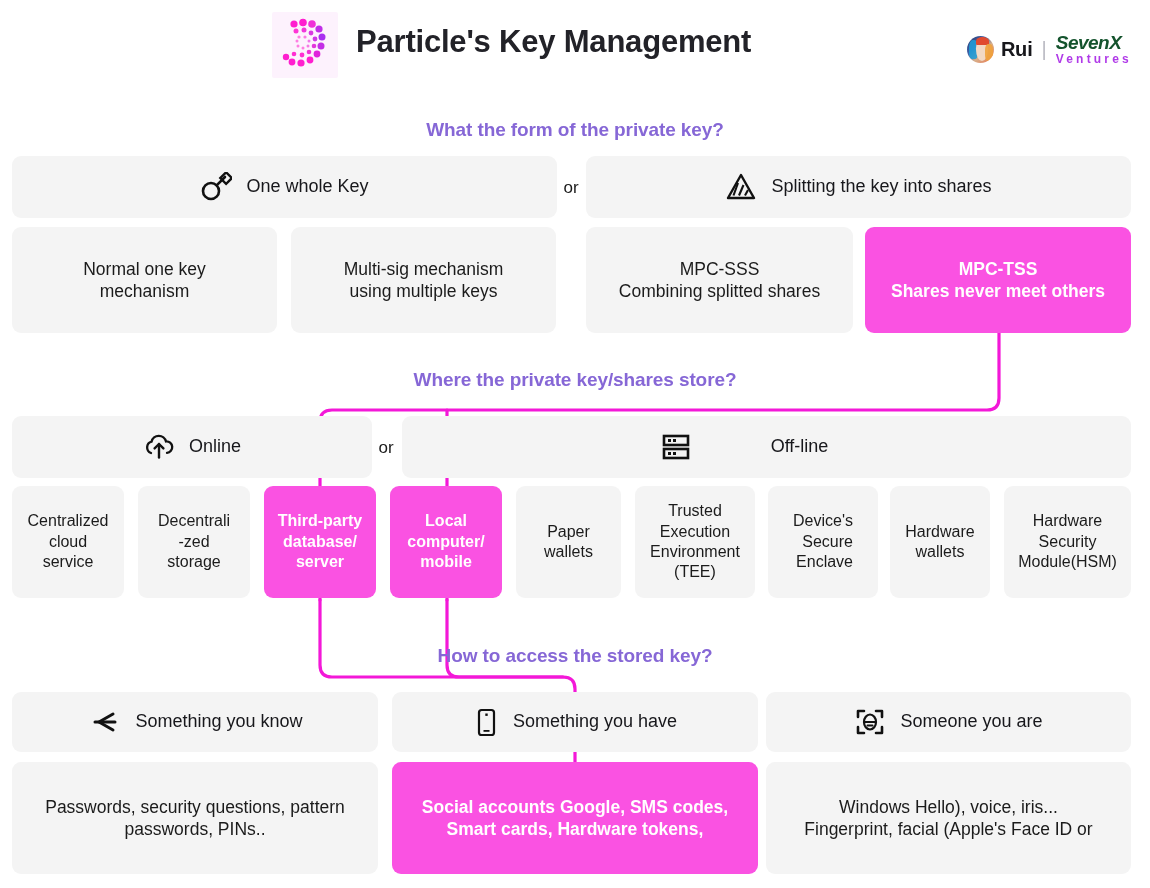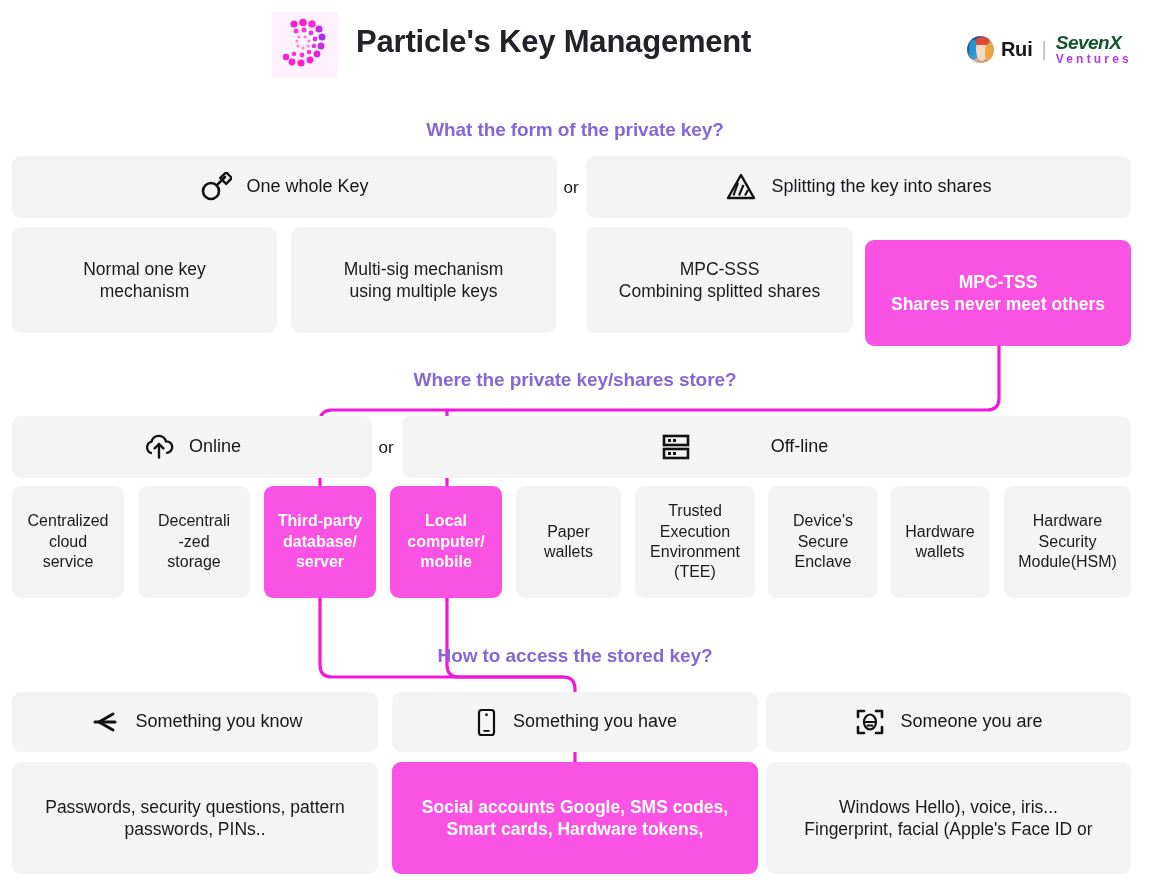--- a/index.html
+++ b/index.html
@@ -170,21 +170,21 @@
     </div>
   </div>
 
   <div class="box optbox" style="left:586px;top:227px;width:267px;height:106px;">
     <div>
       <div>MPC-SSS</div>
       <div>Combining splitted shares</div>
     </div>
   </div>
 
-  <div class="box optbox pink" style="left:865px;top:227px;width:266px;height:106px;margin-top:13px;">
+  <div class="box optbox pink" style="left:865px;top:227px;width:266px;height:106px;">
     <div>
       <div>MPC-TSS</div>
       <div>Shares never meet others</div>
     </div>
   </div>
 
   <div class="q q2">Where the private key/shares store?</div>
 
   <div class="box hdrbox" style="left:12px;top:416px;width:360px;height:62px;">
     <div class="hdr-inner">
@@ -258,21 +258,21 @@
 
   <div class="box optbox small" style="left:635px;top:486px;width:120px;height:112px;">
     <div>
       <div>Trusted</div>
       <div>Execution</div>
       <div>Environment</div>
       <div>(TEE)</div>
     </div>
   </div>
 
-  <div class="box optbox small" style="left:768px;top:486px;width:110px;height:112px;">
+  <div class="box optbox small" style="left:768px;top:486px;width:110px;height:112px;text-align:right;">
     <div>
       <div>Device's</div>
       <div>Secure</div>
       <div>Enclave</div>
     </div>
   </div>
 
   <div class="box optbox small" style="left:890px;top:486px;width:100px;height:112px;">
     <div>
       <div>Hardware</div>

